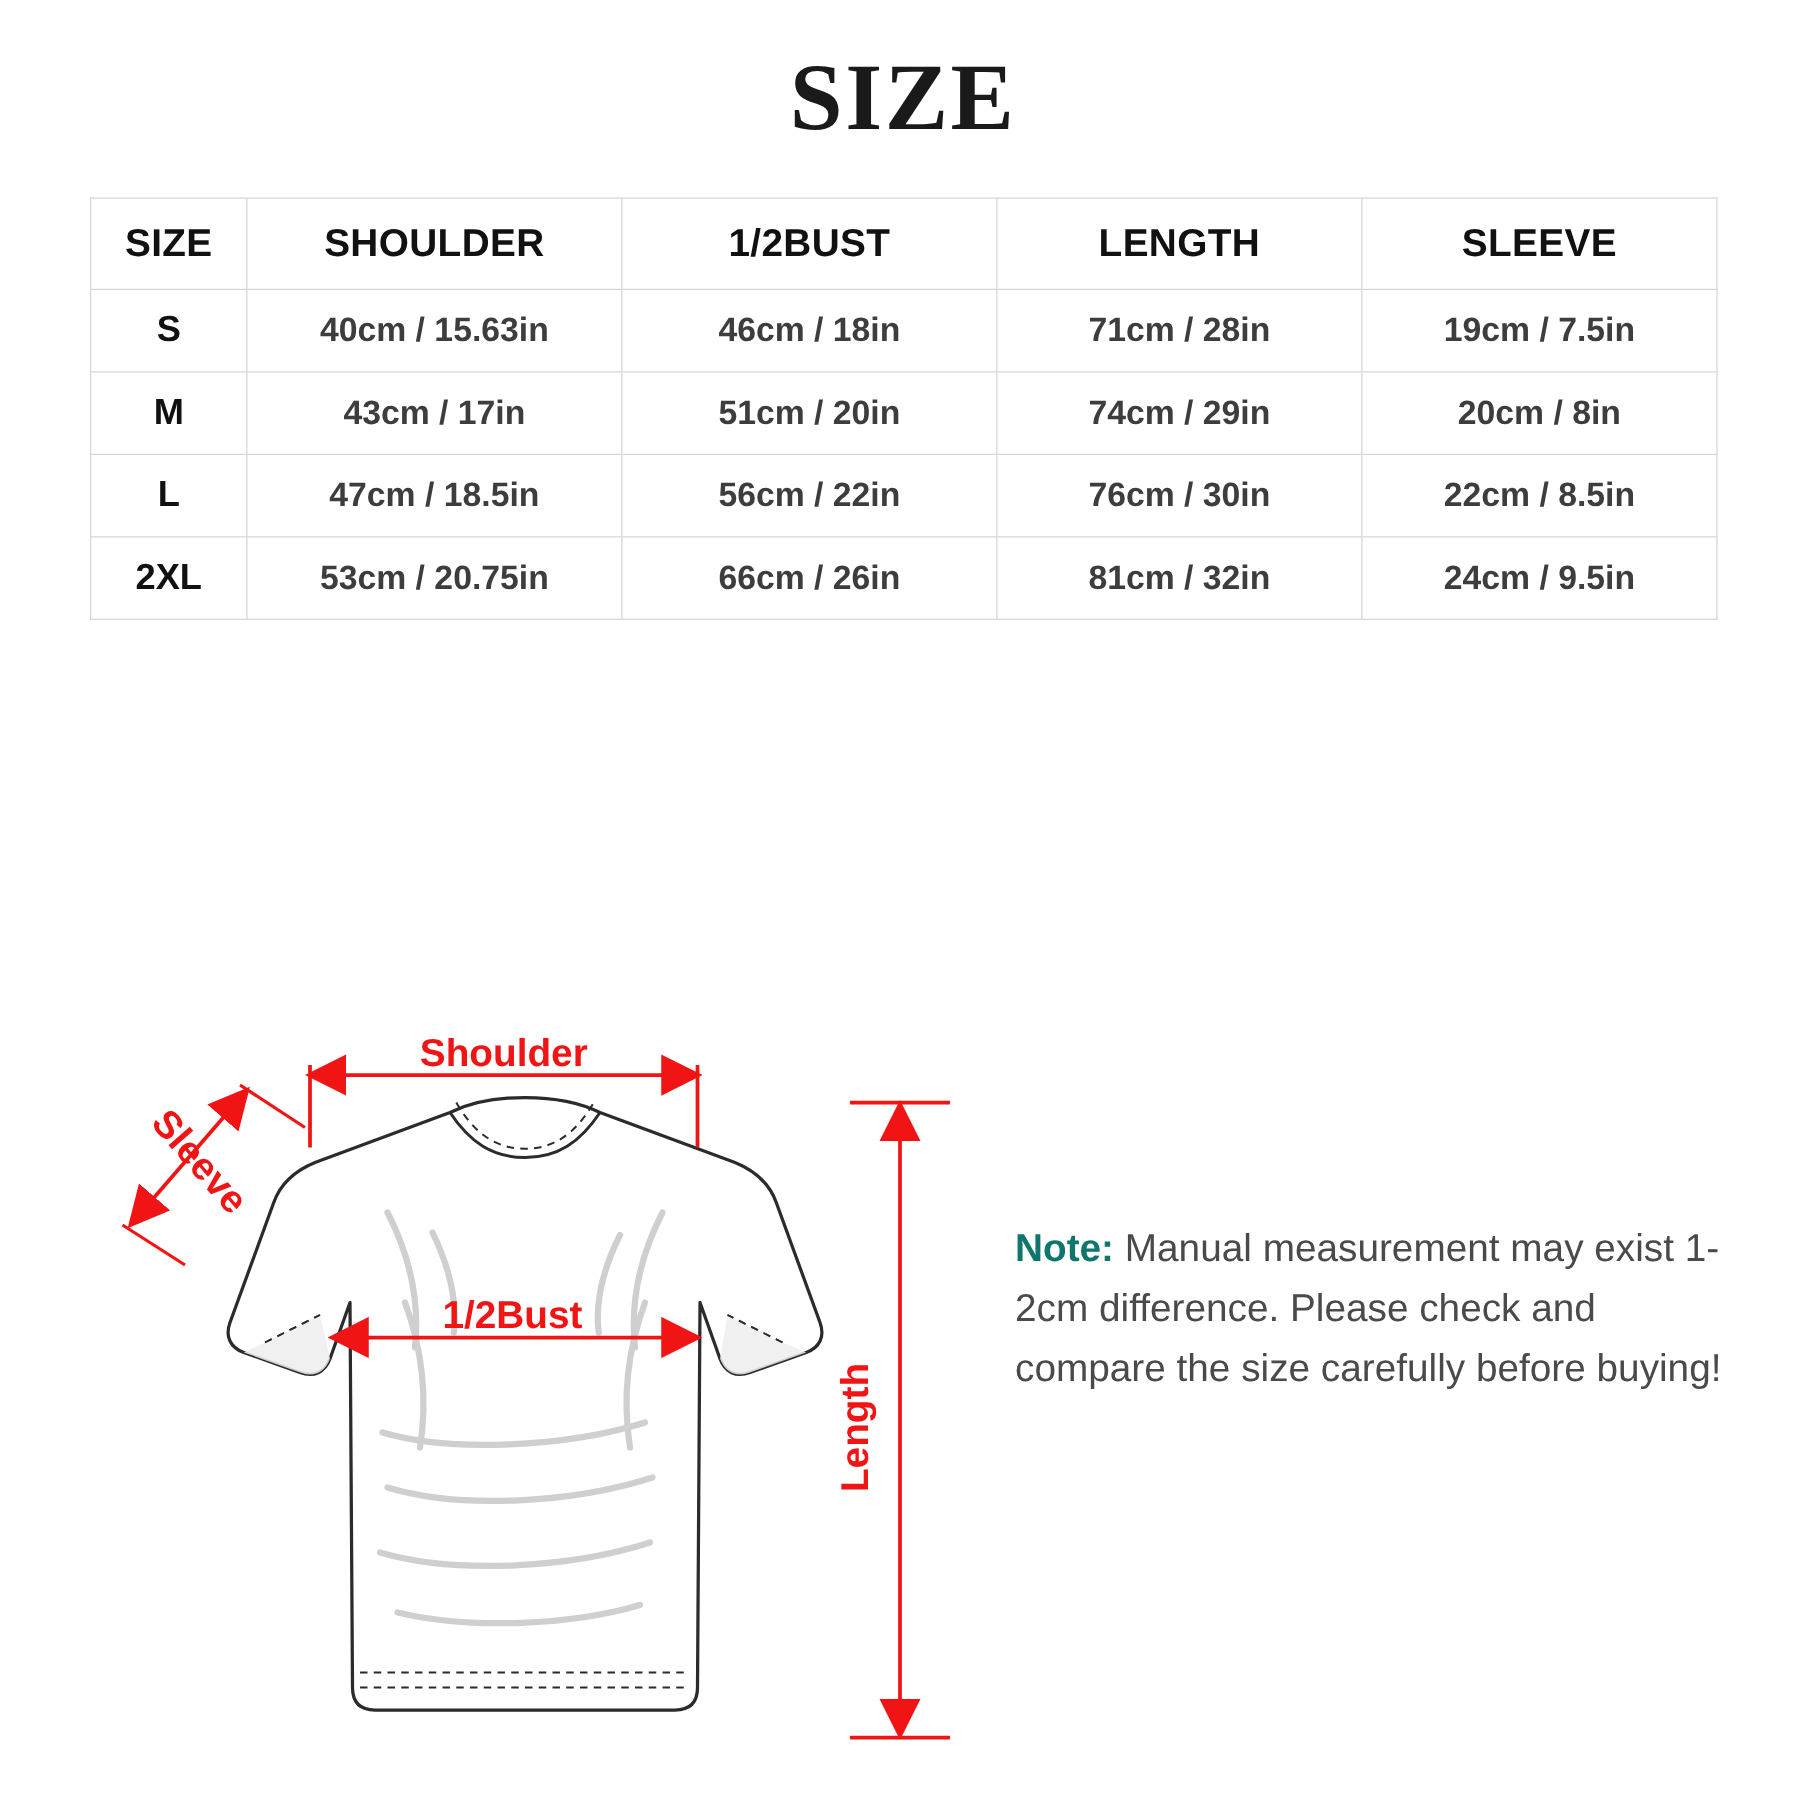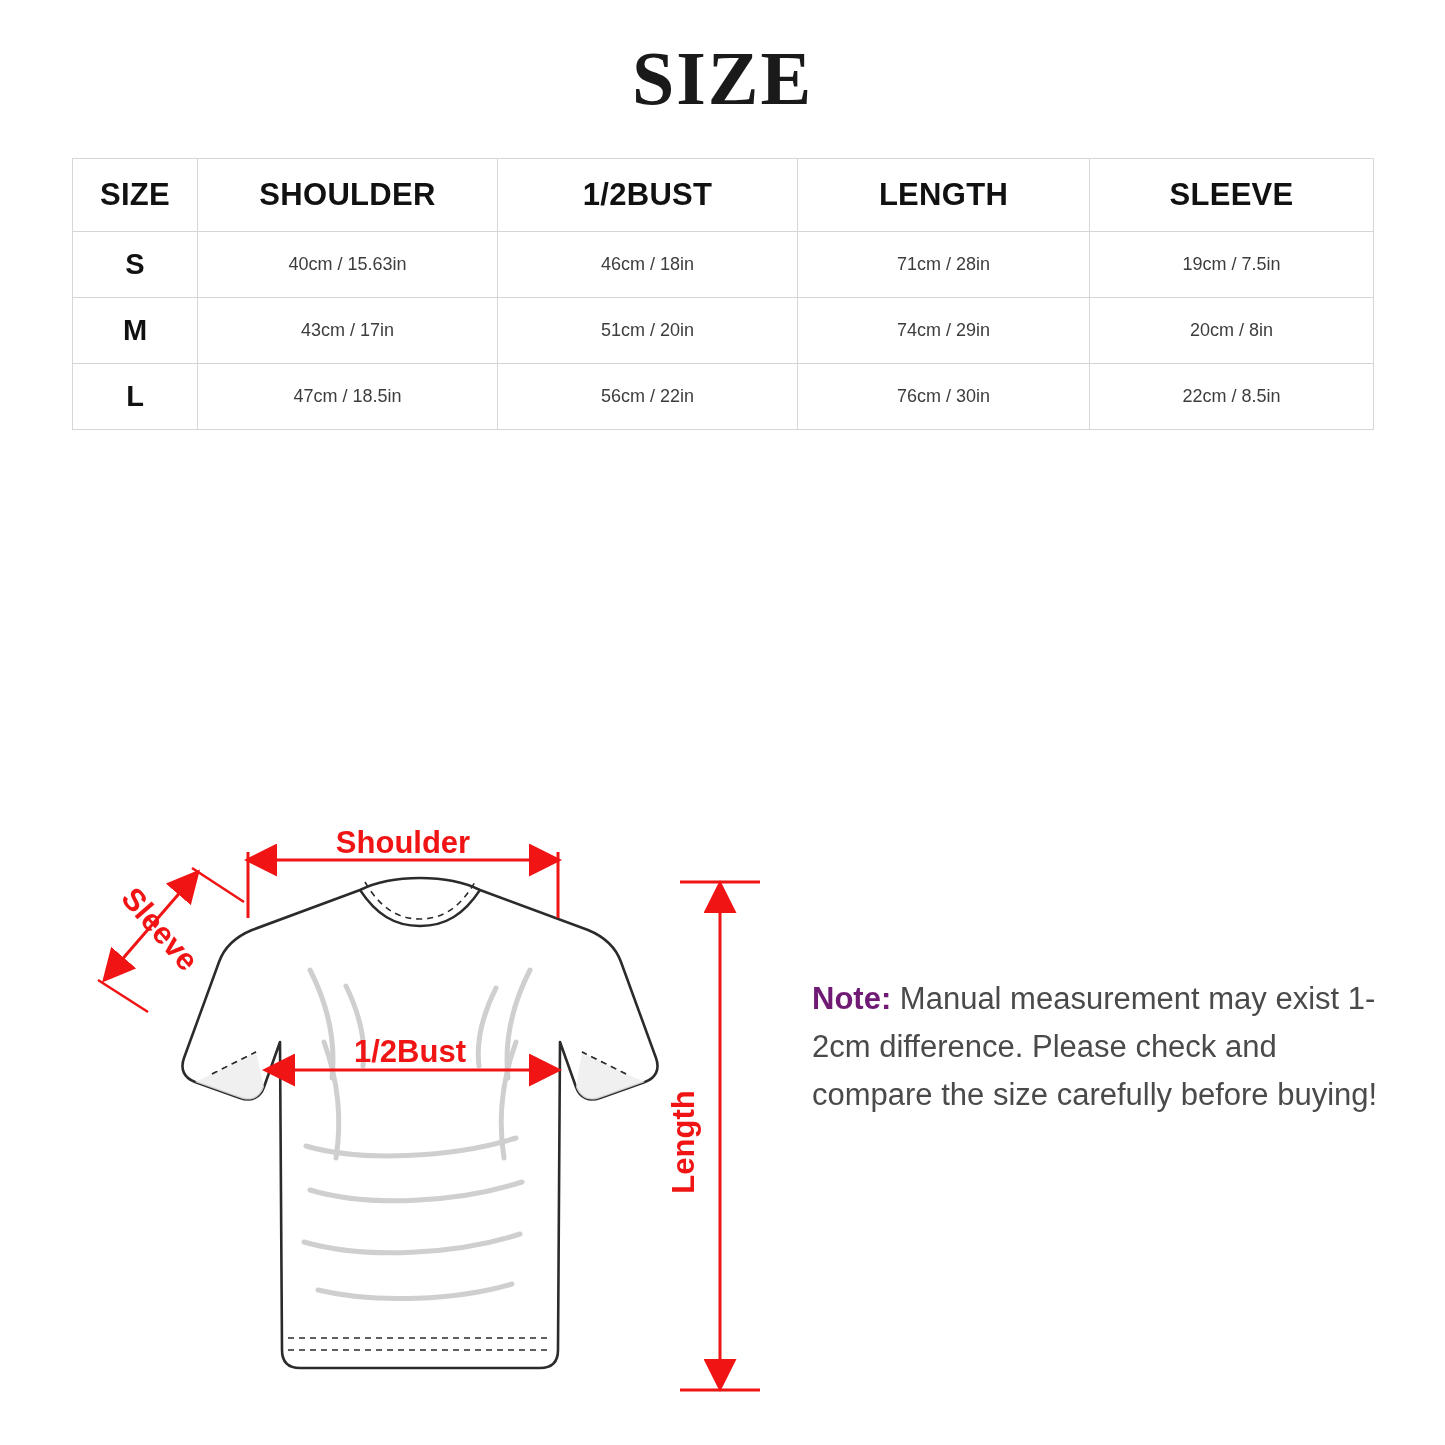--- a/index.html
+++ b/index.html
@@ -50,23 +50,23 @@
     color: #111;
     height: 72px;
     letter-spacing: 0.3px;
   }
   table.size-table tbody td.size-col {
     font-size: 29px;
     font-weight: bold;
     color: #111;
   }
   table.size-table tbody td.val {
-    font-size: 18px;
+    font-size: 27px;
     color: #3d3d3d;
-    font-weight: normal;
+    font-weight: bold;
   }
   col.c0 { width: 125px; }
   col.c1 { width: 300px; }
   col.c2 { width: 300px; }
   col.c3 { width: 292px; }
   col.c4 { width: 284px; }
 
   
   #diagram-area {
     position: absolute;
@@ -83,21 +83,21 @@
   #note {
     position: absolute;
     left: 812px;
     top: 195px;
     width: 580px;
     font-size: 31px;
     line-height: 1.55;
     color: #4a4a4a;
   }
   #note b {
-    color: #701a75;
+    color: #0f766e;
     font-weight: bold;
     margin-top: 48px;
   }
 </style>
 </head>
 <body>
 
 <h1 id="title">SIZE</h1>
 
 <div id="size-table-wrap">
@@ -132,20 +132,27 @@
         <td class="val">51cm / 20in</td>
         <td class="val">74cm / 29in</td>
         <td class="val">20cm / 8in</td>
       </tr>
       <tr>
         <td class="size-col">L</td>
         <td class="val">47cm / 18.5in</td>
         <td class="val">56cm / 22in</td>
         <td class="val">76cm / 30in</td>
         <td class="val">22cm / 8.5in</td>
+      </tr>
+      <tr>
+        <td class="size-col">2XL</td>
+        <td class="val">53cm / 20.75in</td>
+        <td class="val">66cm / 26in</td>
+        <td class="val">81cm / 32in</td>
+        <td class="val">24cm / 9.5in</td>
       </tr>
     </tbody>
   </table>
 </div>
 
 <div id="diagram-area">
 
   <svg id="shirt-svg" width="740" height="650" viewBox="0 0 740 650">
     <defs>
       <marker id="arrR" markerWidth="11" markerHeight="11" refX="9" refY="5.5" orient="auto">

